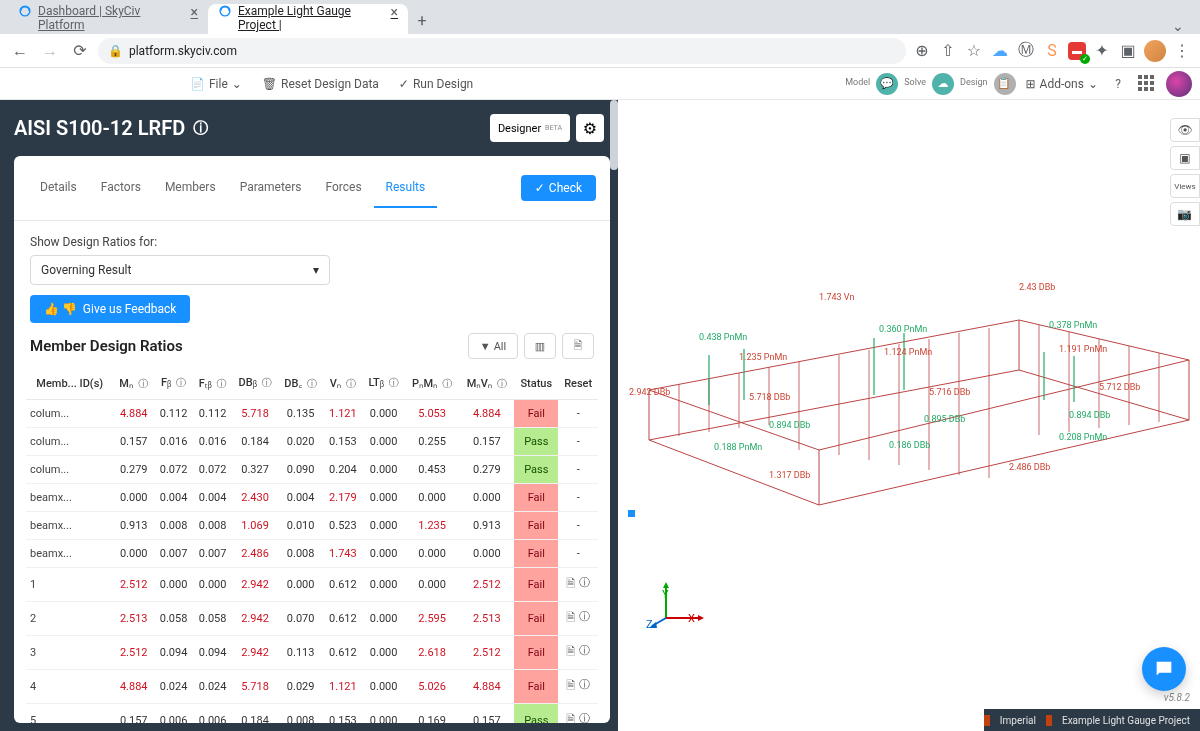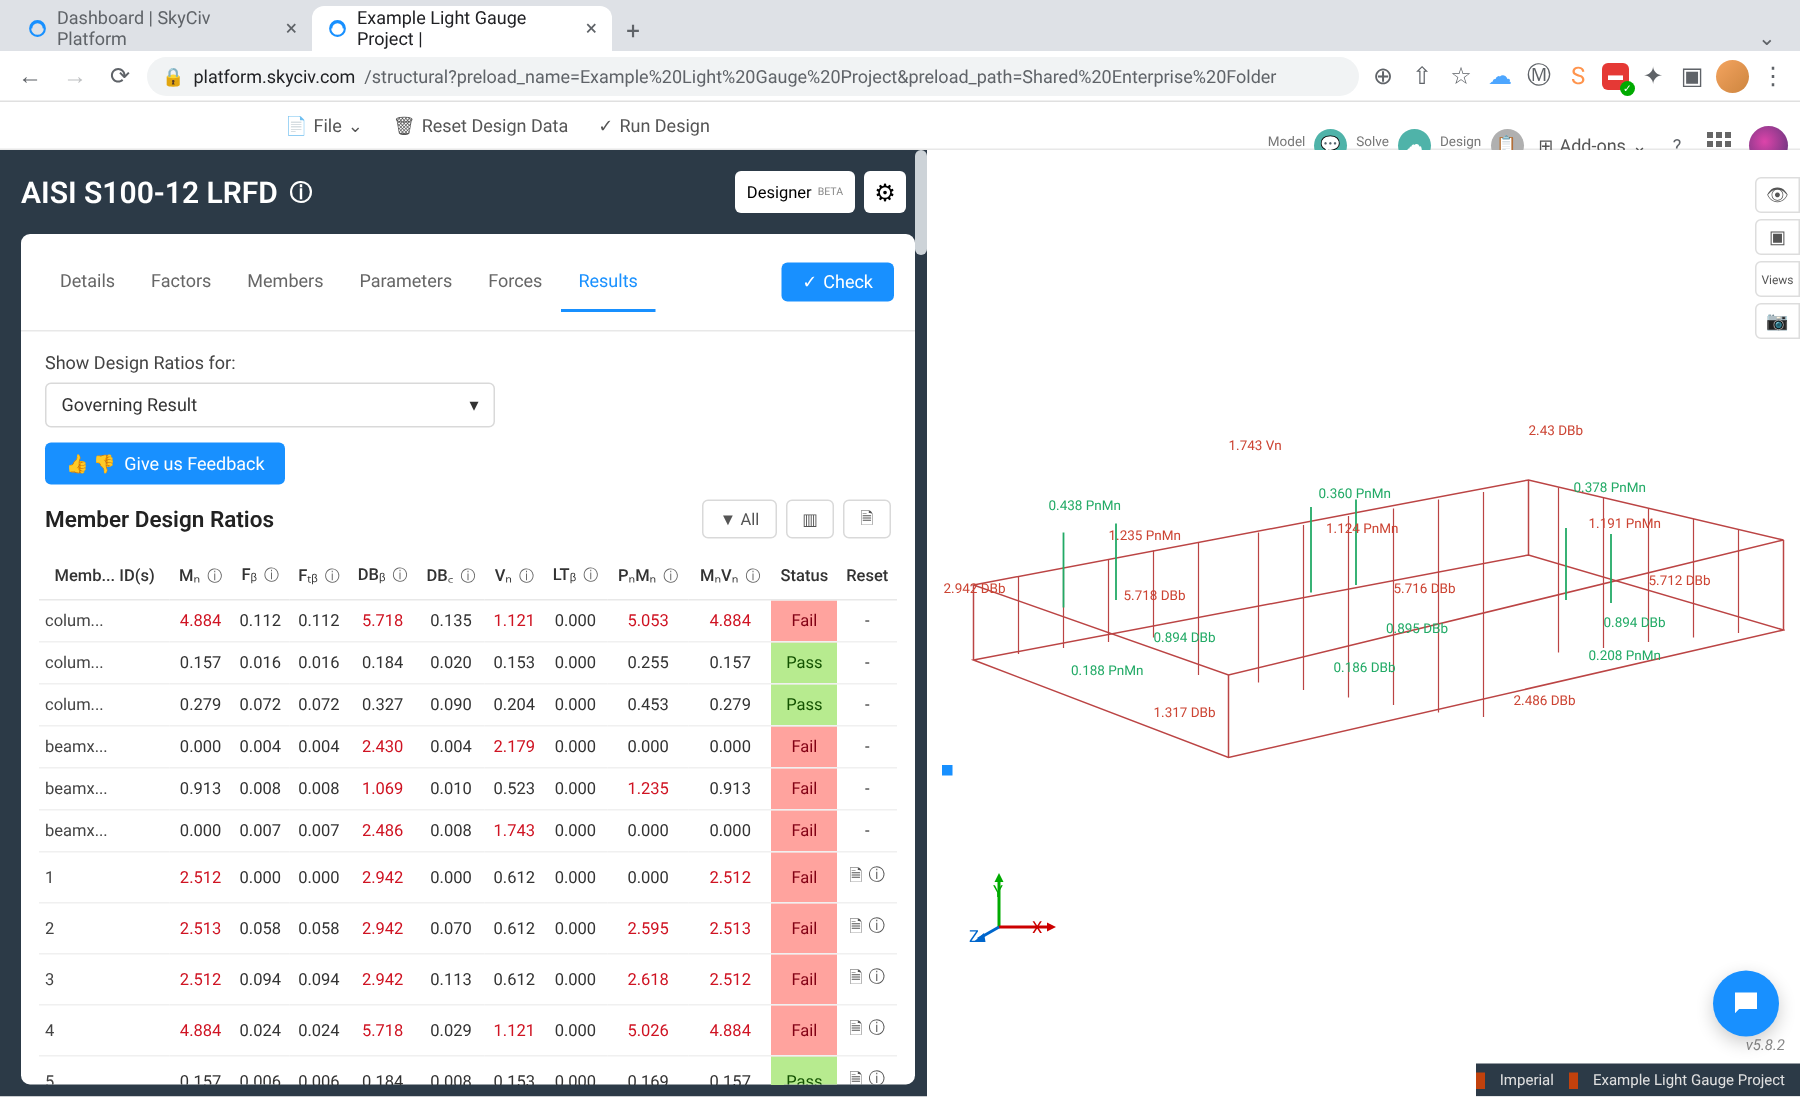--- a/index.html
+++ b/index.html
@@ -1,40 +1,40 @@
 <!DOCTYPE html>
 <html><head>
 <meta charset="utf-8">
 <style>
 * { box-sizing: border-box; margin: 0; padding: 0; font-family: -apple-system, BlinkMacSystemFont, "Segoe UI", Roboto, sans-serif; }
 body { width: 1200px; height: 731px; overflow: hidden; background: #fff; position: relative; }
 
 
 .browser-chrome { height: 34px; background: #dee1e6; display: flex; align-items: flex-end; padding: 0 8px; }
-.tab { height: 30px; padding: 0 10px; display: flex; align-items: center; gap: 6px; font-size: 12px; color: #5f6368; border-radius: 8px 8px 0 0; cursor: pointer; max-width: 200px; }
+.tab { height: 30px; padding: 0 10px; display: flex; gap: 6px; font-size: 12px; color: #5f6368; border-radius: 8px 8px 0 0; cursor: pointer; max-width: 200px; text-decoration: underline; }
 .tab.active { background: #fff; color: #202124; }
 .tab .favicon { width: 14px; height: 14px; display: inline-flex; }
 .tab .close { margin-left: 4px; font-size: 14px; color: #5f6368; }
 .new-tab { width: 28px; height: 28px; display: flex; align-items: center; justify-content: center; font-size: 16px; color: #5f6368; cursor: pointer; }
 .win-expand { margin-left: auto; width: 20px; color: #5f6368; font-size: 14px; }
 
 .addr-bar { height: 34px; background: #fff; border-bottom: 1px solid #e0e0e0; display: flex; align-items: center; padding: 0 8px; gap: 6px; }
 .nav-btn { width: 24px; height: 24px; display: flex; align-items: center; justify-content: center; color: #5f6368; cursor: pointer; border-radius: 50%; }
 .url-field { flex: 1; height: 26px; background: #f1f3f4; border-radius: 13px; display: flex; align-items: center; padding: 0 10px; font-size: 12px; color: #202124; gap: 6px; }
 .url-field .lock { color: #5f6368; }
 .url-field .path-gray { color: #5f6368; }
 .addr-icon { width: 20px; height: 20px; display: flex; align-items: center; justify-content: center; color: #5f6368; cursor: pointer; }
 .ext-badge { background: #e53935; color: #fff; width: 18px; height: 18px; border-radius: 4px; font-size: 10px; display: flex; align-items: center; justify-content: center; position: relative; }
 .ext-badge::after { content: "✓"; position: absolute; bottom: -4px; right: -4px; background: #0a0; color: #fff; width: 10px; height: 10px; border-radius: 50%; font-size: 7px; display: flex; align-items: center; justify-content: center; }
 .avatar-circle { width: 22px; height: 22px; border-radius: 50%; background: linear-gradient(135deg,#f4a460,#cd853f); }
 
 
 .app-toolbar { height: 32px; background: #fff; border-bottom: 1px solid #e8e8e8; display: flex; align-items: center; padding-left: 190px; gap: 20px; font-size: 12px; color: #555; position: relative; }
 .tb-item { display: flex; align-items: center; gap: 4px; cursor: pointer; }
-.tb-right { position: absolute; right: 8px; top: 13px; height: 100%; display: flex; align-items: center; gap: 10px; margin-left: 38px; }
+.tb-right { position: absolute; right: 8px; top: 0; height: 100%; display: flex; align-items: center; gap: 10px; margin-left: 38px; }
 .status-label { font-size: 9px; color: #777; position: relative; top: -8px; }
 .status-bubble { width: 22px; height: 22px; border-radius: 50%; display: flex; align-items: center; justify-content: center; font-size: 11px; color: #fff; }
 .bub-green { background: #4fb3a9; }
 .bub-gray { background: #b0b0b0; }
 .apps-icon { width: 18px; height: 18px; display: grid; grid-template: repeat(3,4px)/repeat(3,4px); gap: 2px; }
 .apps-icon span { background: #666; }
 .user-avatar { width: 26px; height: 26px; border-radius: 50%; background: radial-gradient(circle at 40% 40%, #d4a, #537); }
 
 
 .main { display: flex; height: calc(100% - 100px); }
@@ -131,21 +131,20 @@
   <div class="win-expand">⌄</div>
 </div>
 
 <div class="addr-bar">
   <div class="nav-btn">←</div>
   <div class="nav-btn" style="opacity:.4">→</div>
   <div class="nav-btn">⟳</div>
   <div class="url-field">
     <span class="lock">🔒</span>
     <span>platform.skyciv.com</span>
-      <span class="path-gray">/structural?preload_name=Example%20Light%20Gauge%20Project&amp;preload_path=Shared%20Enterprise%20Folder</span>
   </div>
   <div class="addr-icon">⊕</div>
   <div class="addr-icon">⇧</div>
   <div class="addr-icon">☆</div>
   <div class="addr-icon" style="color:#4da6ff">☁</div>
   <div class="addr-icon">Ⓜ</div>
   <div class="addr-icon" style="color:#ff944d">S</div>
   <div class="ext-badge addr-icon">▬</div>
   <div class="addr-icon">✦</div>
   <div class="addr-icon">▣</div>

